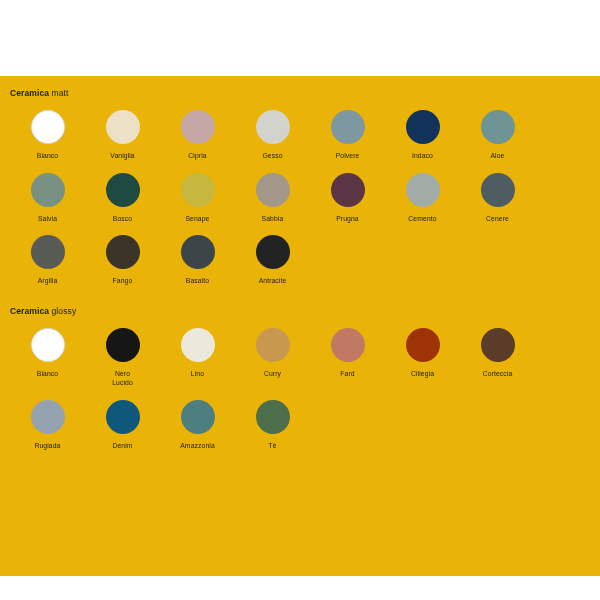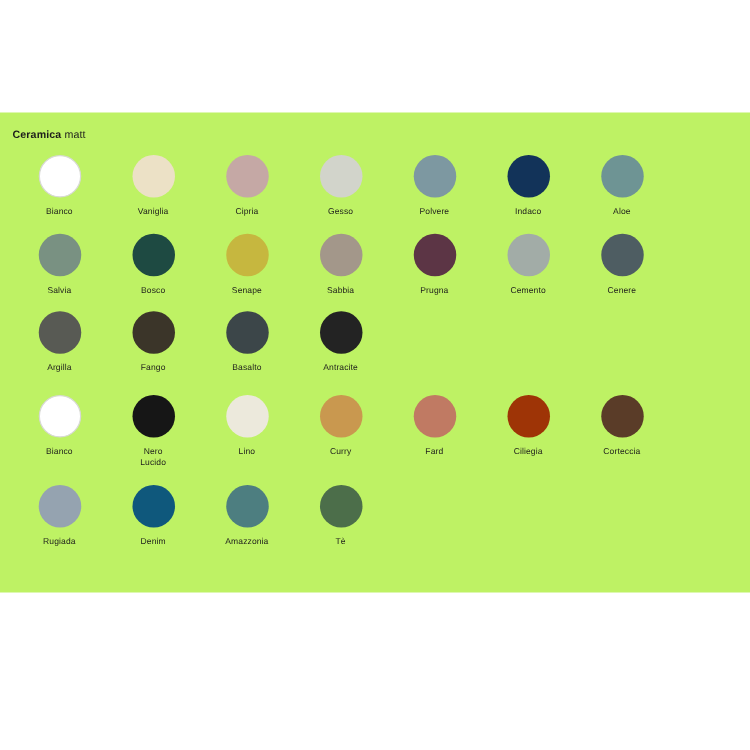--- a/index.html
+++ b/index.html
@@ -10,24 +10,24 @@
   body {
     width: 600px;
     height: 600px;
     background: #ffffff;
     font-family: "Liberation Sans", sans-serif;
     overflow: hidden;
   }
   #chart-panel {
     position: absolute;
     left: 0;
-    top: 90px;
+    top: 76px;
     width: 600px;
-    height: 384px;
-    background: #bef264;
+    height: 500px;
+    background: #eab308;
     box-sizing: border-box;
     padding: 0;
   }
   .section {
     position: relative;
   }
   .section-title {
     font-size: 8.5px;
     color: #1d1d1b;
     letter-spacing: 0.1px;
@@ -163,20 +163,23 @@
           <div class="swatch-label">Basalto</div>
         </div>
         <div class="swatch">
           <div class="swatch-dot" style="background: rgb(35, 35, 35);"></div>
           <div class="swatch-label">Antracite</div>
         </div>
       </div>
   </div>
 
   <div class="section" id="section-glossy">
+    <div class="section-title">
+      <span class="strong">Ceramica</span><span> glossy</span>
+    </div>
     <div class="swatch-grid">
         <div class="swatch">
           <div class="swatch-dot outlined" style="background: rgb(255, 255, 255);"></div>
           <div class="swatch-label">Bianco</div>
         </div>
         <div class="swatch">
           <div class="swatch-dot" style="background: rgb(22, 22, 22);"></div>
           <div class="swatch-label">Nero
 Lucido</div>
         </div>

